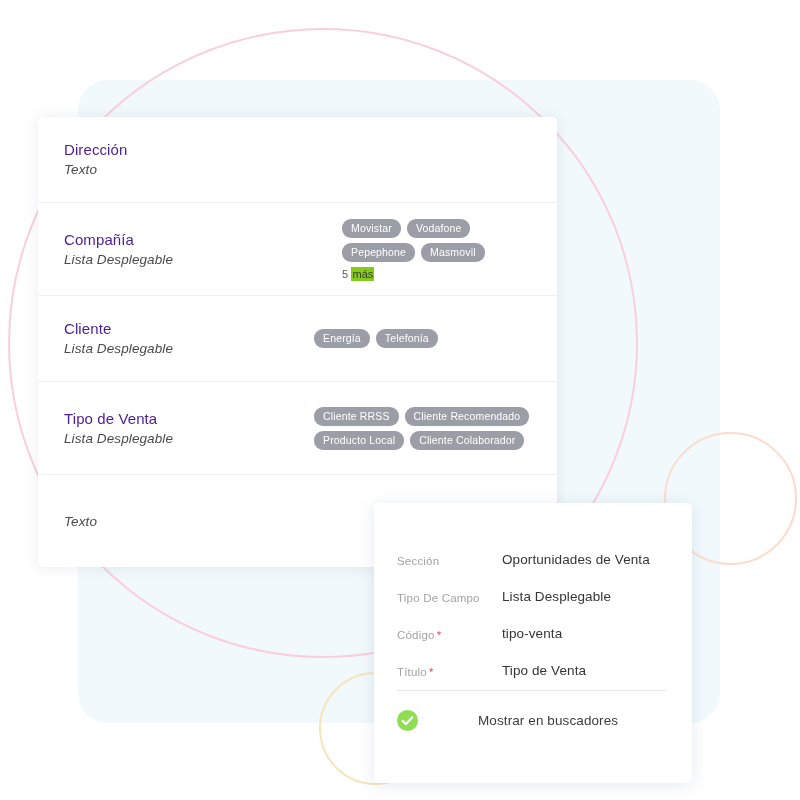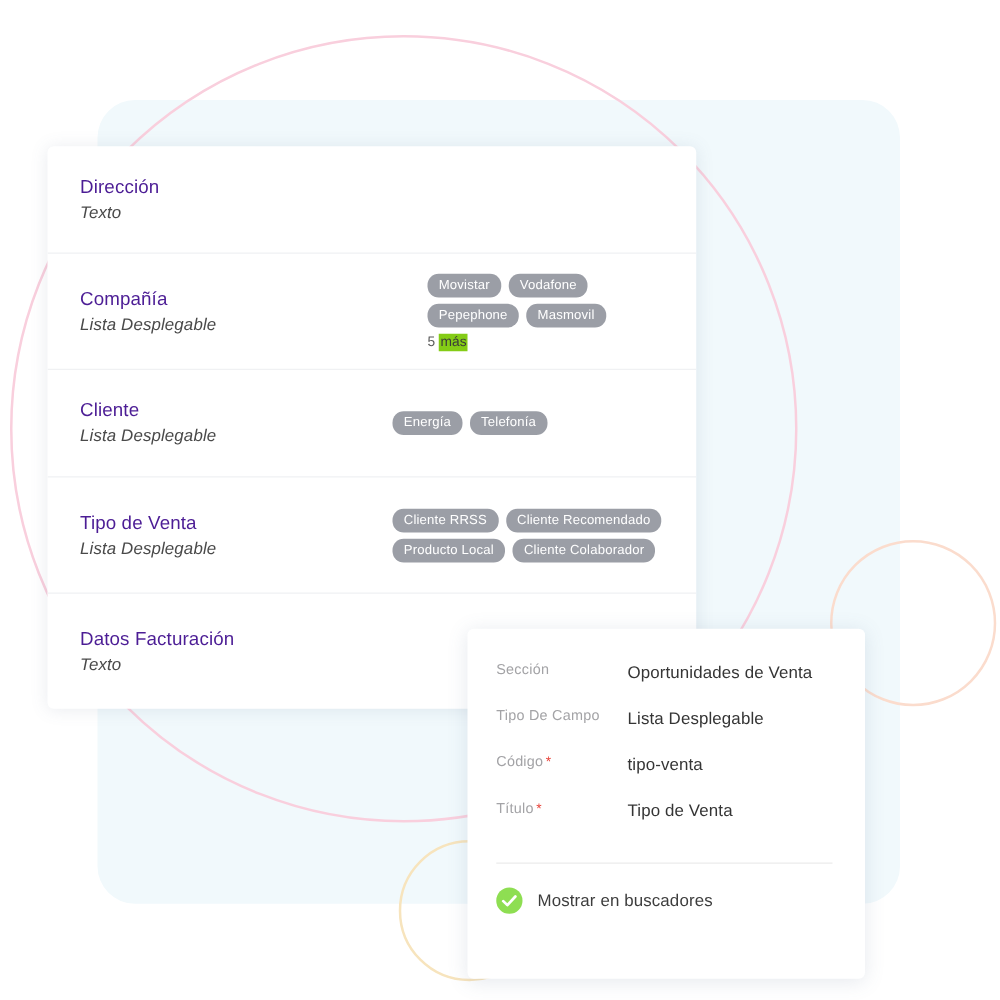--- a/index.html
+++ b/index.html
@@ -142,21 +142,21 @@
     height: 280px;
     background: #ffffff;
     border-radius: 5px;
     box-shadow: 0 2px 16px rgba(90, 110, 140, 0.15);
     box-sizing: border-box;
     padding: 27px 26px 0 23px;
     overflow: hidden;
   }
   .detail-row {
     display: flex;
-    align-items: flex-start;
+    align-items: flex-end;
     height: 37px;
   }
   .detail-label {
     width: 105px;
     flex: 0 0 105px;
     font-size: 11.5px;
     color: #a3a3a6;
     letter-spacing: .2px;
   }
   .req {
@@ -171,20 +171,21 @@
   }
   .detail-sep {
     height: 1px;
     background: #ebebeb;
     margin: 12px 0 10px 0;
   }
   .check-row {
     display: flex;
     align-items: center;
     height: 38px;
+    gap: 48px;
   }
   .check-icon {
     width: 21px;
     height: 21px;
     flex: 0 0 21px;
     border-radius: 50%;
     background: #8ede52;
     margin-right: 12px;
     position: relative;
   }
@@ -248,21 +249,20 @@
       <div class="field-values">
         <span class="chip">Cliente RRSS</span>
         <span class="chip">Cliente Recomendado</span>
         <span class="chip">Producto Local</span>
         <span class="chip">Cliente Colaborador</span>
       </div>
     </div>
 
     <div class="field-row r4">
       <div class="field-meta">
-        <div class="field-title">Datos Facturación</div>
         <div class="field-type">Texto</div>
       </div>
       <div class="field-values"></div>
     </div>
 
   </div>
 
   <div class="detail-card">
 
     <div class="detail-row">

